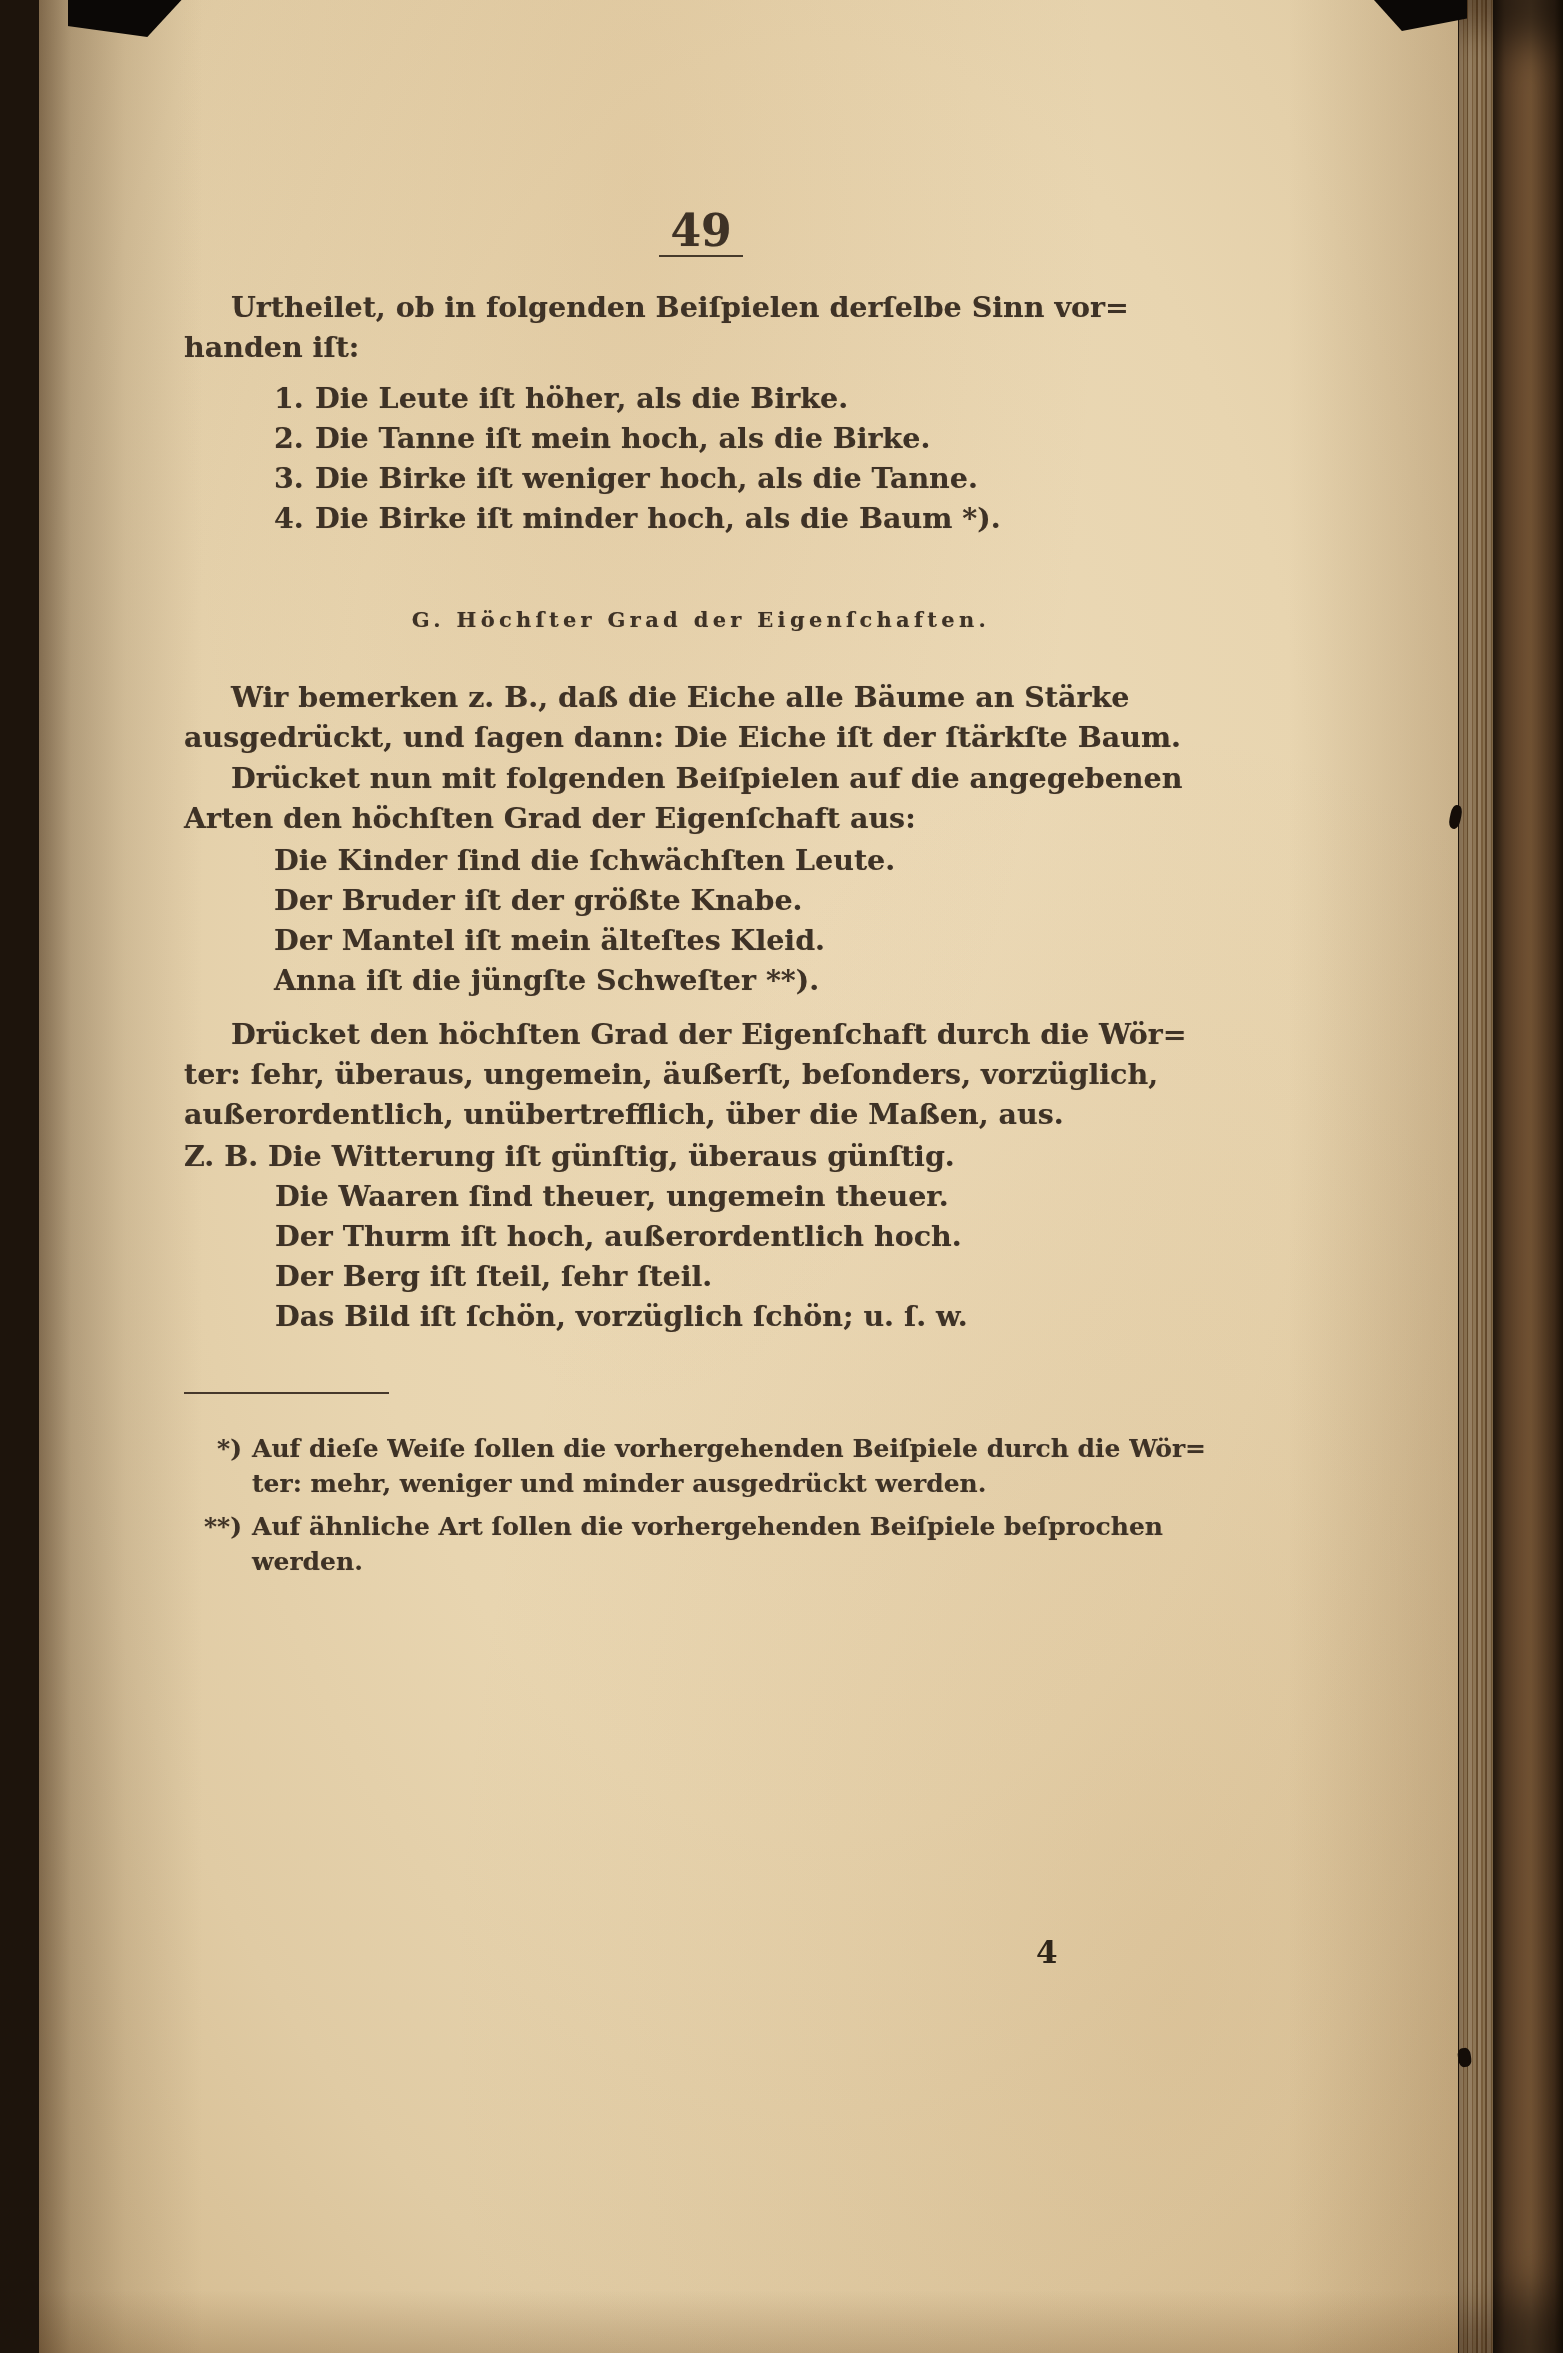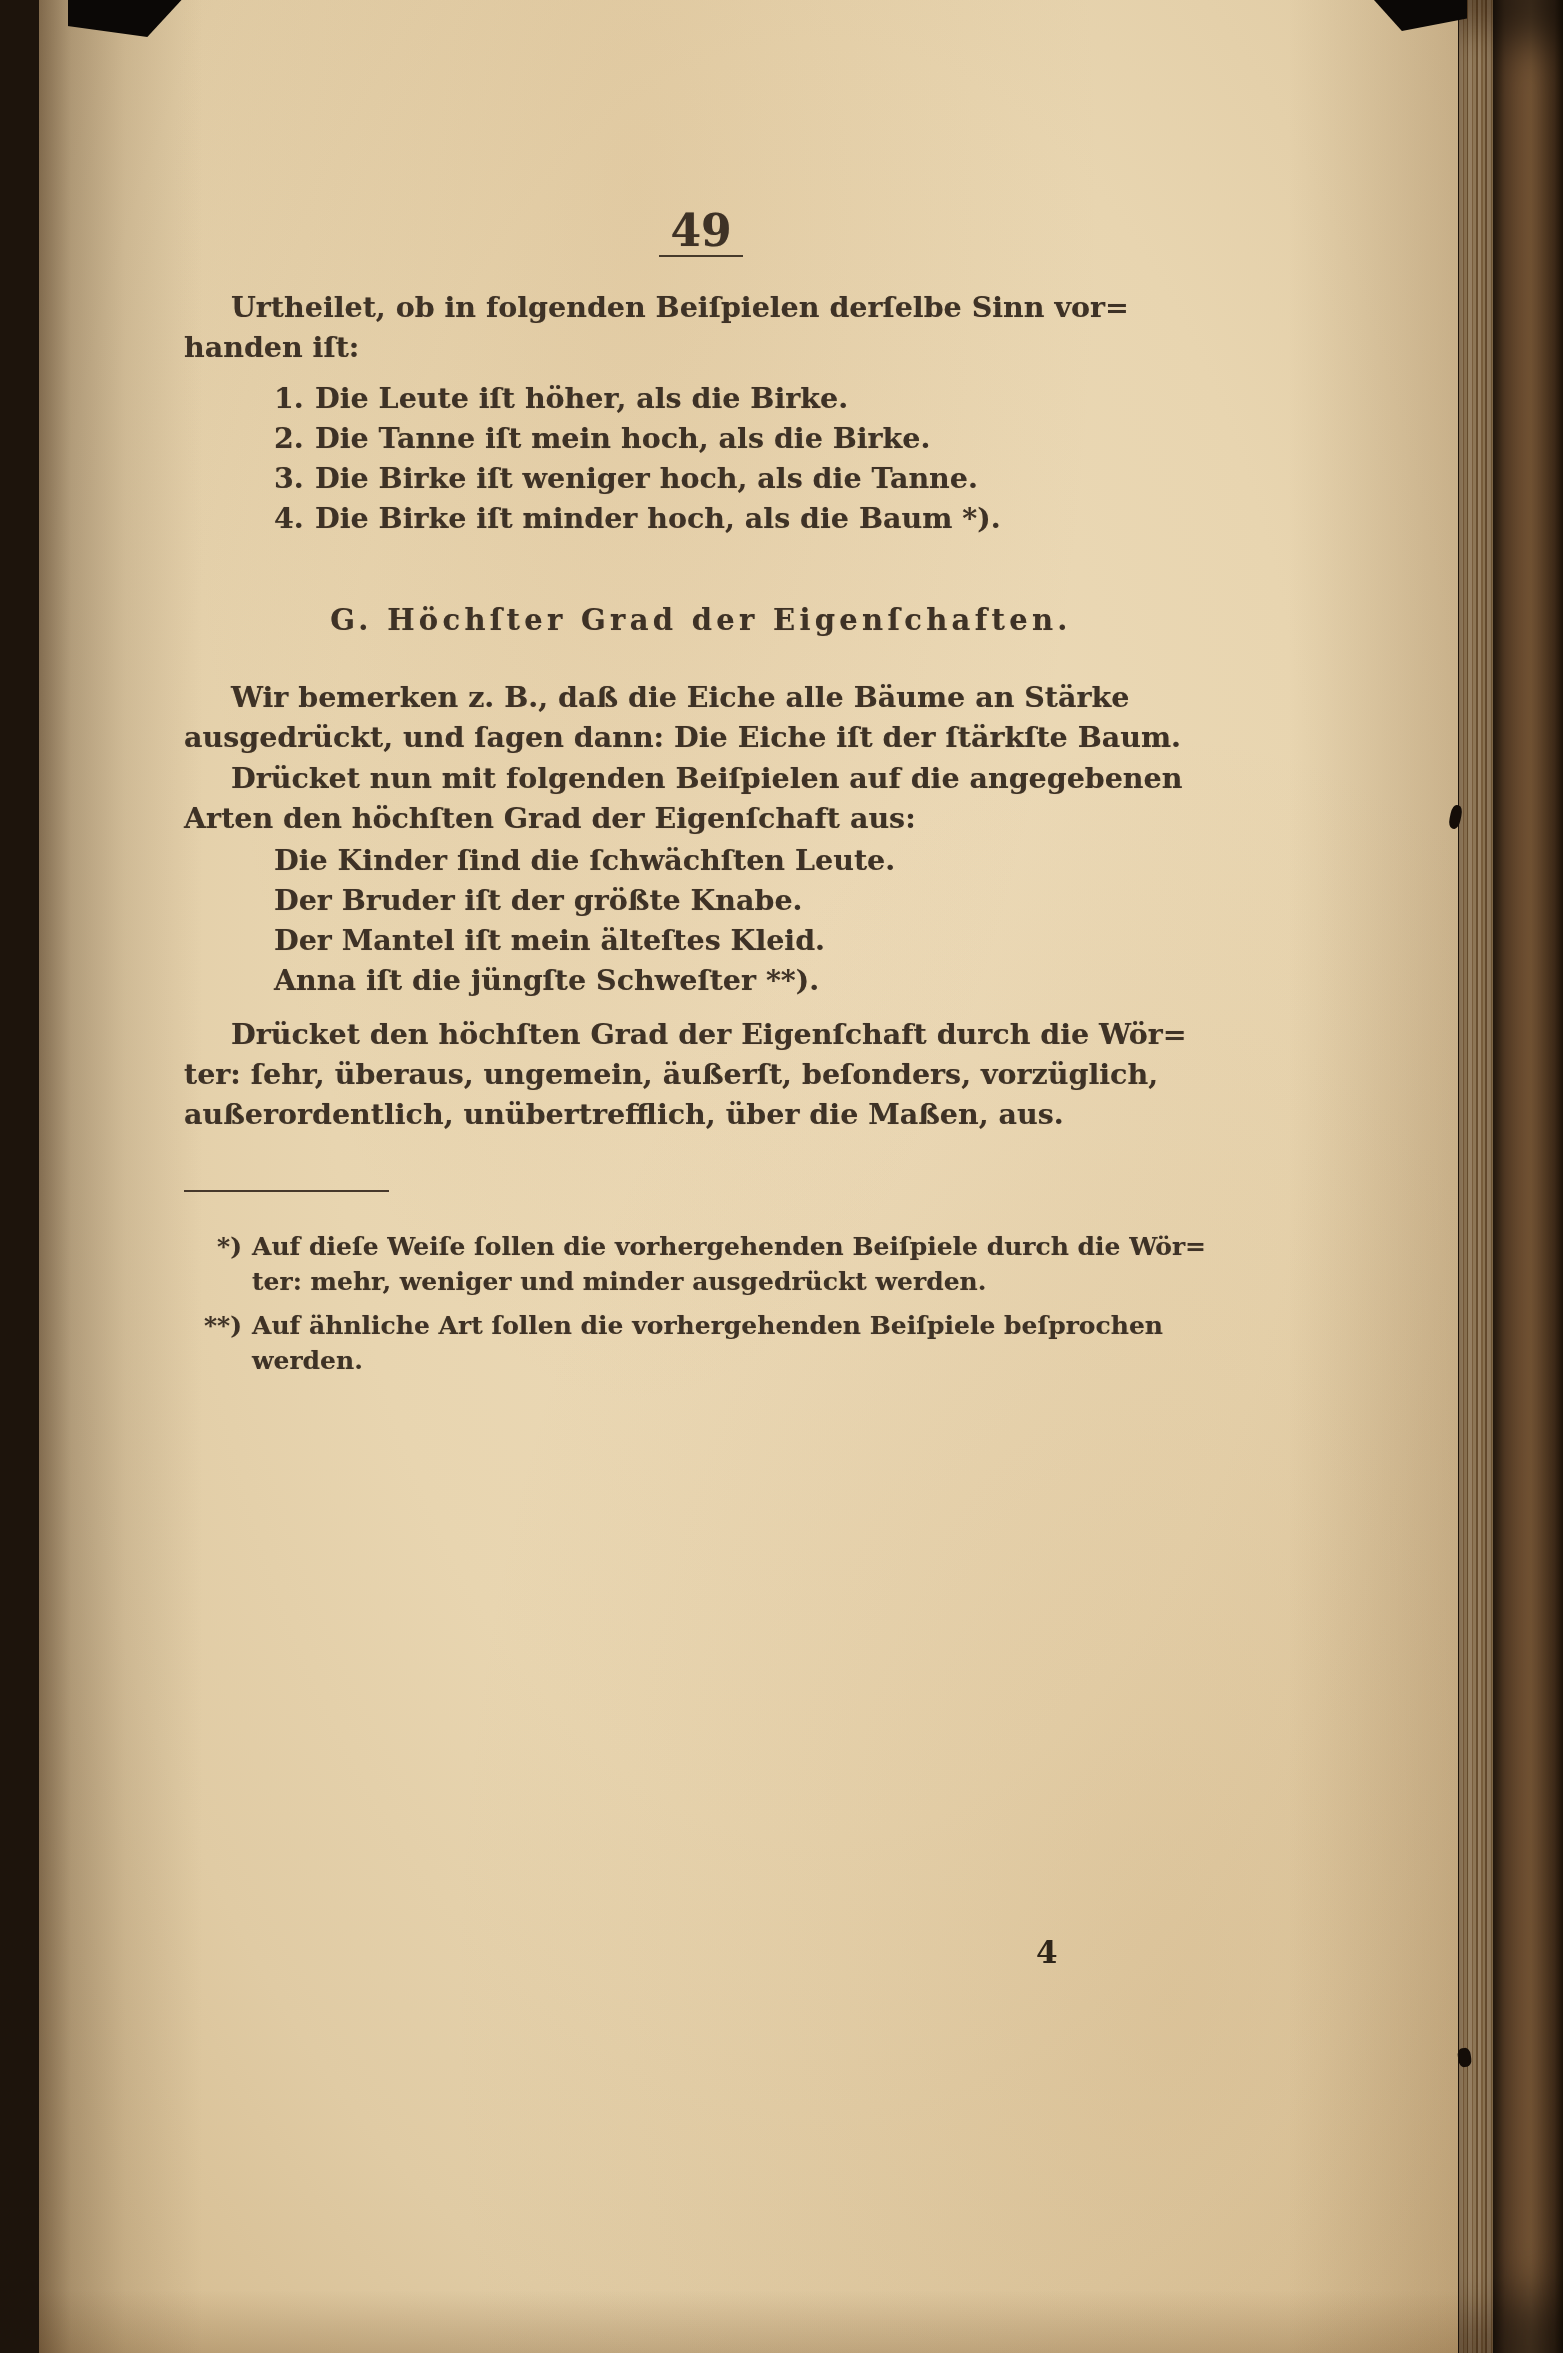--- a/index.html
+++ b/index.html
@@ -61,21 +61,21 @@
   .indent{text-indent:47px;}
   .para + .para{margin-top:1.4px;}
 
   .olist{margin:11.4px 0 64px 90px;}
   .oitem{display:flex;}
   .onum{flex:0 0 41px;}
   .otxt{flex:1;}
 
   .heading{
     margin:0 0 39px 0;
-    font-size:29px;line-height:36px;font-weight:700;
+    font-size:21px;line-height:36px;font-weight:700;
     text-align:center;letter-spacing:4.3px;
   }
 
   .exlist{margin:14.3px 0 14.3px 90px;}
   .hang{padding-left:91px;text-indent:-91px;margin-top:4.3px;}
 
   .fnrule{
     width:205px;height:0;border-top:2.9px solid #46382b;
     margin:56px 0 37px 0;
   }
@@ -142,20 +142,25 @@
 
       <p class="para exlist">Die Kinder ſind die ſchwächſten Leute.
 Der Bruder iſt der größte Knabe.
 Der Mantel iſt mein älteſtes Kleid.
 Anna iſt die jüngſte Schweſter **).</p>
 
       <p class="para indent">Drücket den höchſten Grad der Eigenſchaft durch die Wör=
 ter: ſehr, überaus, ungemein, äußerſt, beſonders, vorzüglich,
 außerordentlich, unübertrefflich, über die Maßen, aus.</p>
 
+      <p class="para hang">Z. B. Die Witterung iſt günſtig, überaus günſtig.
+Die Waaren ſind theuer, ungemein theuer.
+Der Thurm iſt hoch, außerordentlich hoch.
+Der Berg iſt ſteil, ſehr ſteil.
+Das Bild iſt ſchön, vorzüglich ſchön; u. ſ. w.</p>
 
       <div class="fnrule"></div>
 
       <div class="footnotes">
         <div class="fn">
           <span class="fn-marker">*)</span>
           <span class="fn-text">Auf dieſe Weiſe ſollen die vorhergehenden Beiſpiele durch die Wör=
 ter: mehr, weniger und minder ausgedrückt werden.</span>
         </div>
         <div class="fn">

